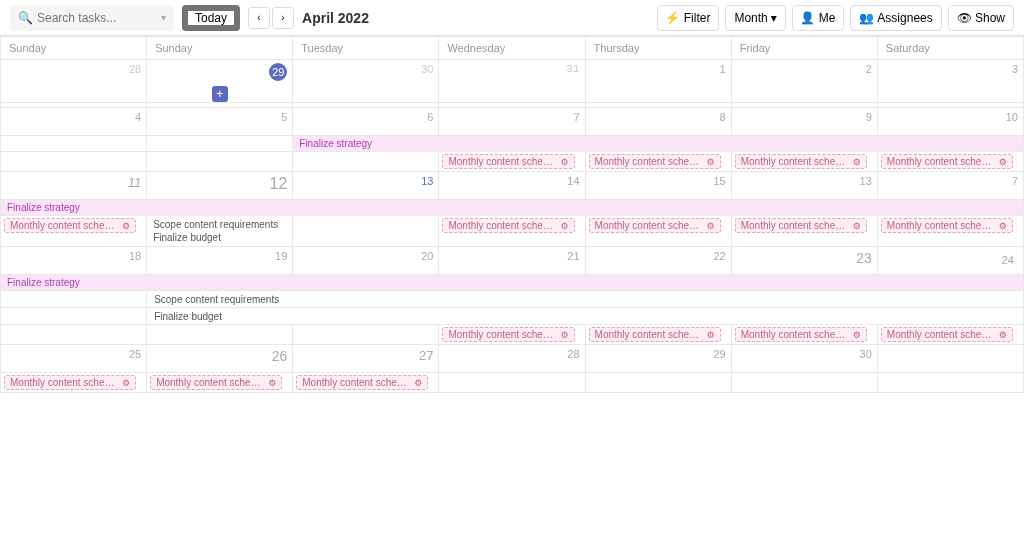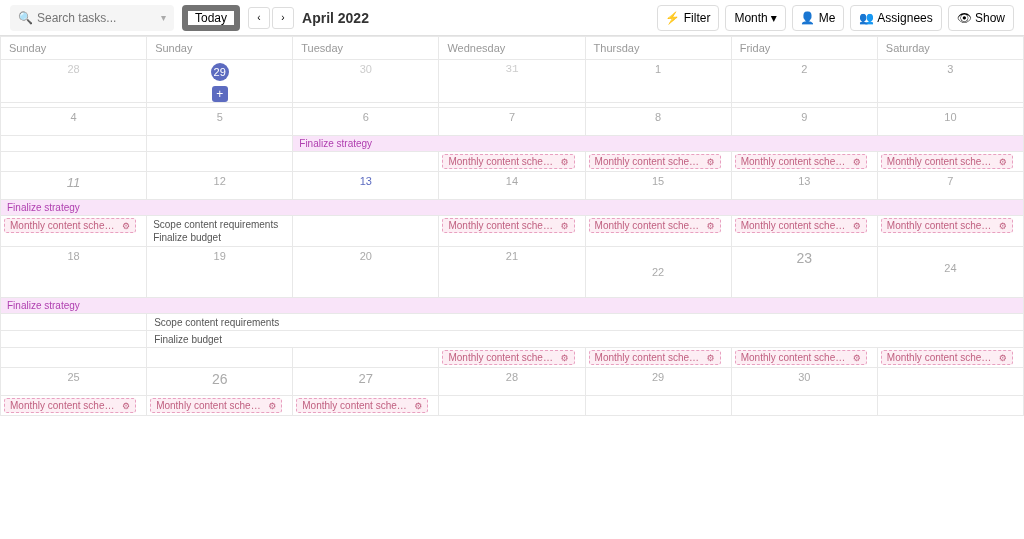--- a/index.html
+++ b/index.html
@@ -19,21 +19,21 @@
     .header-btn { display: flex; align-items: center; gap: 3px; padding: 3px 8px; border: 1px solid #ddd; border-radius: 4px; cursor: pointer; font-size: 12px; background: #fff; height: 26px; }
 
     
     .top-bar { height: 36px; border-bottom: 1px solid #e0e0e0; display: flex; align-items: center; padding: 0 10px; gap: 8px; background: #fff; }
 
     .cal-container { height: 503px; overflow: auto; }
     .cal-table { width: 100%; border-collapse: collapse; }
     .cal-table td { border: 1px solid #e8e8e8; vertical-align: top; padding: 0; }
     .cal-table th { border: 1px solid #e8e8e8; text-align: left; padding: 5px 8px; font-weight: 400; font-size: 11px; color: #999; background: #fff; }
 
-    .dn { padding: 3px 5px; text-align: center; font-size: 11px; color: #aaa; }
+    .dn { padding: 3px 5px; text-align: right; font-size: 11px; color: #aaa; }
 
     .pink-bar { background: #f9e4f9; color: #b040b0; font-size: 10px; font-weight: 500; padding: 2px 6px; }
 
     .chip { display: inline-flex; align-items: center; gap: 2px; background: #fdeef4; border: 1px dashed #e8a0c0; border-radius: 3px; padding: 1px 5px; font-size: 10px; color: #c06080; cursor: pointer; max-width: 100%; overflow: hidden; }
     .chip-text { white-space: nowrap; overflow: hidden; text-overflow: ellipsis; max-width: 110px; }
     .chip-settings { font-size: 9px; color: #c06080; }
 
     .text-task { font-size: 10px; color: #555; padding: 1px 3px; }
   </style>
 </head>
@@ -171,21 +171,21 @@
           <td style="min-height: 55px; padding: 2px 3px; vertical-align: top;"><div class="chip">
               <span class="chip-text">Monthly content schedule sy</span>
               <span class="chip-settings">⚙</span>
             </div></td>
         </tr>
         <tr>
           <td style="height: 28px; vertical-align: top; padding: 0px;">
             <div class="dn"><span style="color:#aaa;font-size:13px;font-style:italic;">11</span></div>
           </td>
           <td style="height: 28px; vertical-align: top; padding: 0px;">
-            <div class="dn"><span style="color:#aaa;font-size:11px;">12</span></div>
+            <div class="dn"><span style="color:#aaa;font-size:16px;">12</span></div>
           </td>
           <td style="height: 28px; vertical-align: top; padding: 0px;">
             <div class="dn"><span style="color:#5c6bc0;font-size:11px;">13</span></div>
           </td>
           <td style="height: 28px; vertical-align: top; padding: 0px;">
             <div class="dn"><span style="color:#aaa;font-size:11px;">14</span></div>
           </td>
           <td style="height: 28px; vertical-align: top; padding: 0px;">
             <div class="dn"><span style="color:#aaa;font-size:11px;">15</span></div>
           </td>
@@ -234,27 +234,27 @@
           </td>
           <td style="height: 28px; vertical-align: top; padding: 0px;">
             <div class="dn"><span style="color:#aaa;font-size:11px;">19</span></div>
           </td>
           <td style="height: 28px; vertical-align: top; padding: 0px;">
             <div class="dn"><span style="color:#aaa;font-size:11px;">20</span></div>
           </td>
           <td style="height: 28px; vertical-align: top; padding: 0px;">
             <div class="dn"><span style="color:#aaa;font-size:11px;">21</span></div>
           </td>
-          <td style="height: 28px; vertical-align: top; padding: 16px;">
+          <td style="height: 28px; vertical-align: top; padding: 0px;">
             <div class="dn"><span style="color:#aaa;font-size:11px;">22</span></div>
           </td>
           <td style="height: 28px; vertical-align: top; padding: 0px;">
             <div class="dn"><span style="color:#aaa;font-size:14px;">23</span></div>
           </td>
-          <td style="height: 15px; vertical-align: top; padding: 12px;">
+          <td style="height: 15px; vertical-align: top; padding: 4px;">
             <div class="dn"><span style="color:#aaa;font-size:11px;">24</span></div>
           </td>
         </tr>
         <tr>
           <td colspan="7" style="padding: 0px; border: 1px solid rgb(232, 232, 232);">
             <div class="pink-bar">Finalize strategy</div>
           </td>
         </tr>
         <tr>
           <td style="border: 1px solid rgb(232, 232, 232);"></td>

